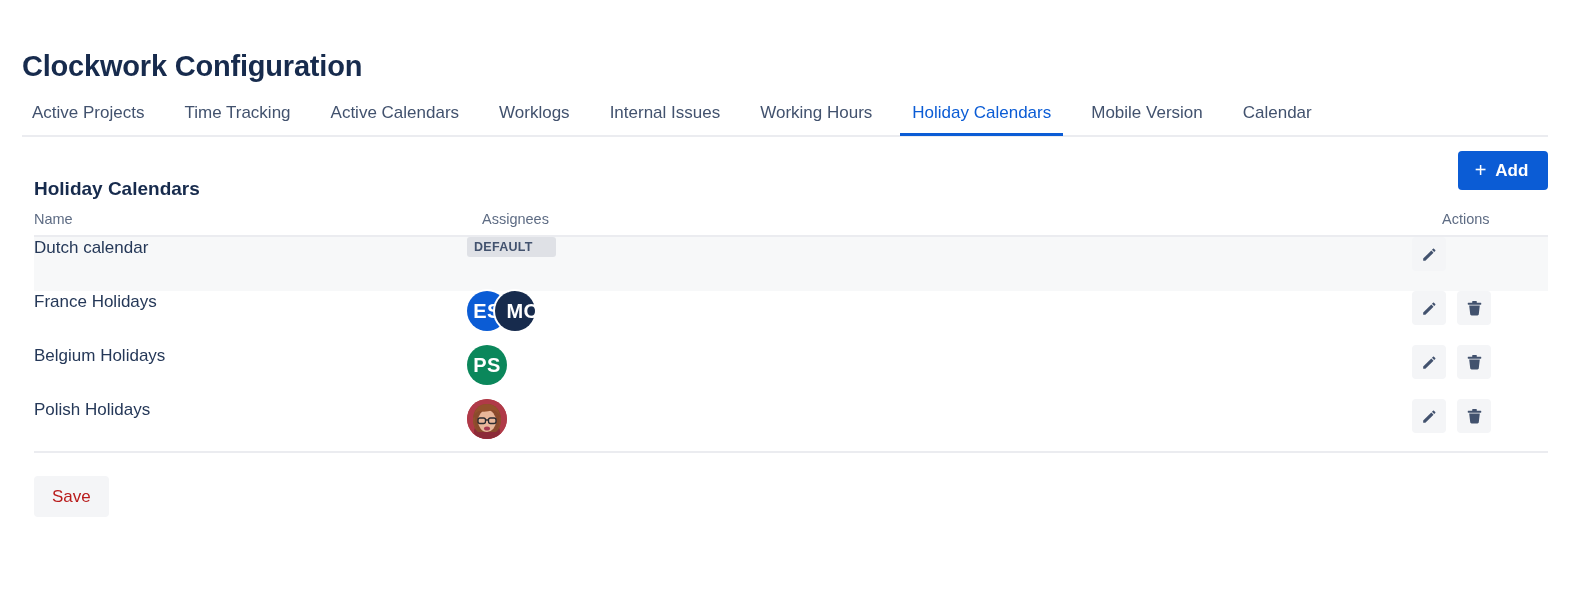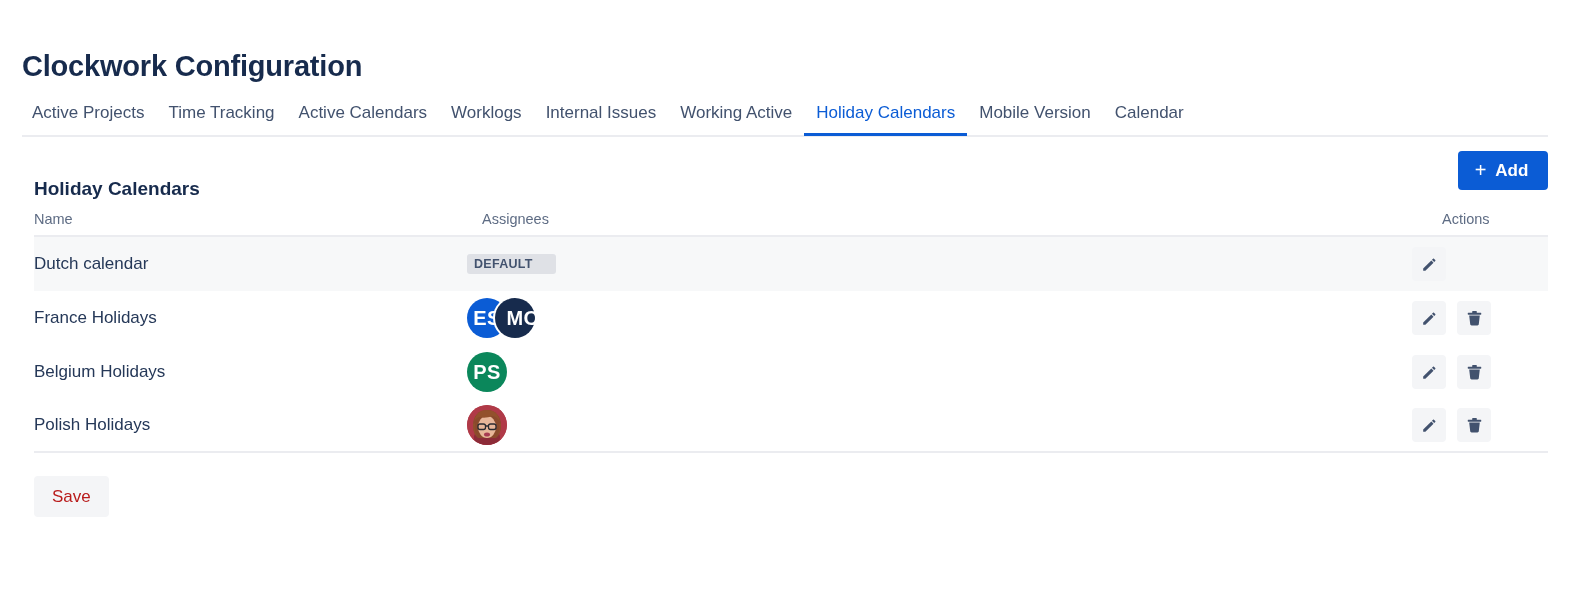--- a/index.html
+++ b/index.html
@@ -31,21 +31,21 @@
 
   
   .tabbar {
     position: absolute;
     left: 22px; top: 103px;
     width: 1526px;
     height: 34px;
     border-bottom: 2px solid #EBECF0;
     display: flex;
     align-items: flex-start;
-    gap: 0px;
+    gap: 16px;
   }
   .tab {
     position: relative;
     font-size: 17px;
     line-height: 20px;
     color: #42526E;
     padding: 0 12px 11px 12px;
     white-space: nowrap;
     cursor: pointer;
   }
@@ -116,21 +116,21 @@
     color: #5E6C84;
     line-height: 18px;
     font-weight: 400;
   }
   .col-name   { width: 389px; flex: 0 0 389px; }
   .col-assign { width: 945px; flex: 0 0 945px; margin-left: 44px; }
   .col-act    { flex: 1 1 auto; }
 
   .trow {
     display: flex;
-    align-items: center;
+    align-items: flex-start;
     height: 54px;
     padding-left: 0px;
   }
   .trow.highlight { background: #F7F8F9; }
   .trow.last { border-bottom: 2px solid #EBECF0; }
 
   .cell-name {
     font-size: 17px;
     color: #253858;
     line-height: 22px;
@@ -211,21 +211,21 @@
 <div class="page">
 
   <h1 class="page-title">Clockwork Configuration</h1>
 
   <nav class="tabbar" id="tabbar">
       <div class="tab">Active Projects</div>
       <div class="tab">Time Tracking</div>
       <div class="tab">Active Calendars</div>
       <div class="tab">Worklogs</div>
       <div class="tab">Internal Issues</div>
-      <div class="tab">Working Active</div>
+      <div class="tab">Working Hours</div>
       <div class="tab active">Holiday Calendars</div>
       <div class="tab">Mobile Version</div>
       <div class="tab">Calendar</div>
     </nav>
 
   <h2 class="section-head">Holiday Calendars</h2>
 
   <button class="add-button">
     <span class="plus">+</span>
     <span>Add</span>

